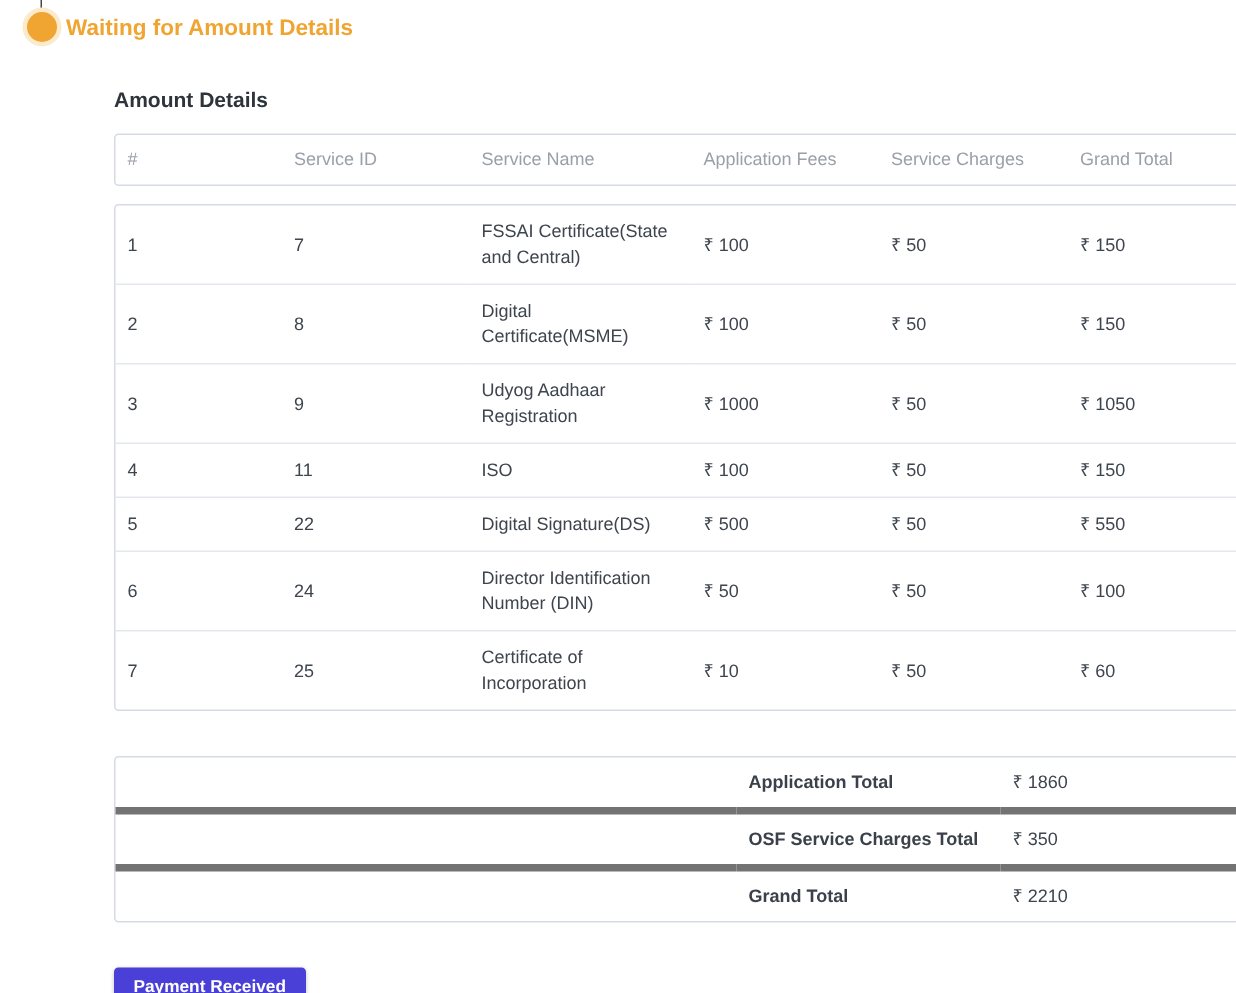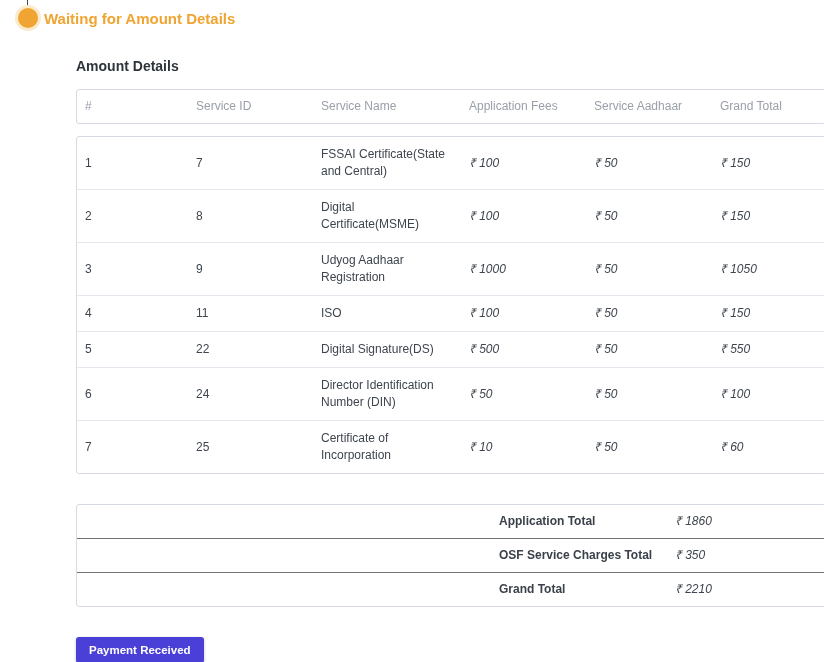--- a/index.html
+++ b/index.html
@@ -75,29 +75,29 @@
     overflow: hidden;
   }
 
   .body-tbl { margin-bottom: 30px; }
   .body-tbl td {
     padding: 9px 8px;
     line-height: 17px;
     vertical-align: middle;
   }
   .body-tbl tr + tr td { border-top: 1px solid #E4E8EE; }
-  .money { white-space: nowrap; font-style: italic; }
+  .money { white-space: nowrap; }
 
   .summary-tbl { margin-bottom: 30px; }
   .summary-tbl td {
     padding: 8px 8px;
     line-height: 17px;
     vertical-align: middle;
   }
-  .summary-tbl tr + tr td { border-top: 1px solid #737373; margin-left: 48px; }
+  .summary-tbl tr + tr td { border-top: 5px solid #737373; margin-left: 48px; }
   .sum-label {
     font-weight: bold;
     color: #3A414A;
     white-space: nowrap;
   }
 
   .btn-primary {
     display: inline-block;
     background: #4A3FD6;
     color: #ffffff;
@@ -130,21 +130,21 @@
       <col style="width:125px">
         <col style="width:126px">
         <col style="width:113px">
     </colgroup>
     <tbody>
         <tr>
       <th>#</th>
       <th>Service ID</th>
       <th>Service Name</th>
       <th>Application Fees</th>
-      <th>Service Aadhaar</th>
+      <th>Service Charges</th>
       <th>Grand Total</th>
     </tr>
   </tbody>
     </table>
 
   <table class="tbl body-tbl">
     <colgroup>
       <col style="width:111px">
         <col style="width:125px">
         <col style="width:148px">

